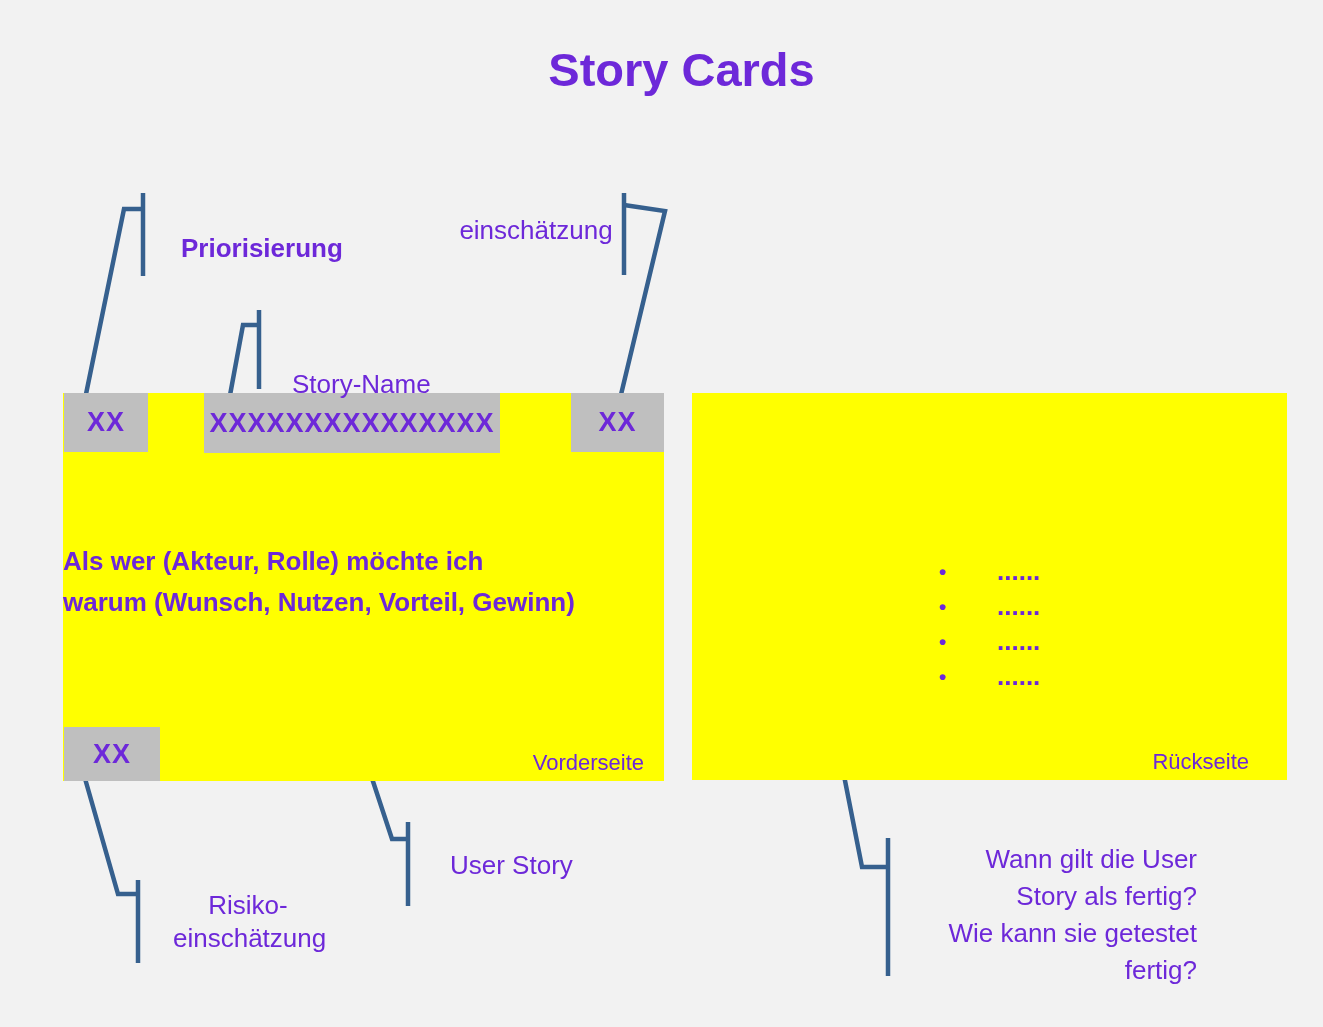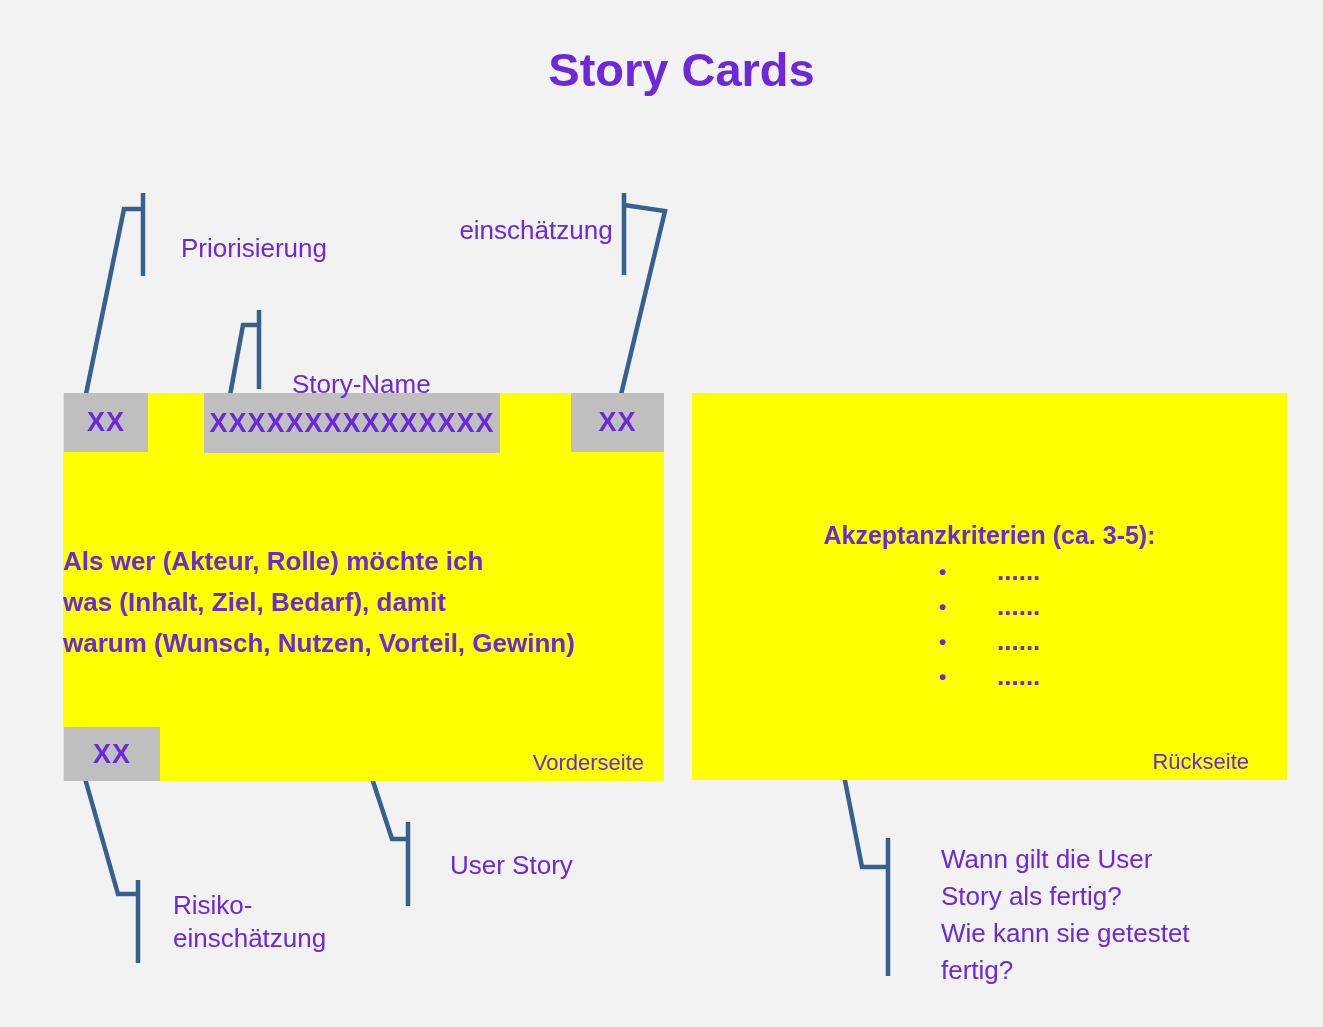--- a/index.html
+++ b/index.html
@@ -51,26 +51,26 @@
   }
   #bullet-list{left:247px;top:161px;}
   .bullet-row{
     height:35px;display:flex;align-items:center;
     font-weight:bold;
   }
   .bullet-marker{font-size:21px;width:14px;}
   .bullet-text{font-size:26px;margin-left:44px;letter-spacing:0px;}
   
   .note{font-size:26px;}
-  #note-priorisierung{left:181px;top:233px;}
+  #note-priorisierung{left:181px;top:233px;font-weight:bold;}
   #note-aufwand{left:456px;top:210px;width:160px;text-align:center;line-height:40px;}
   #note-story-name{left:292px;top:369px;}
   #note-user-story{left:450px;top:850px;}
-  #note-risiko{left:173px;top:889px;width:150px;text-align:left;line-height:33px;}
-  #note-question{left:941px;top:841px;width:256px;text-align:left;line-height:37px;}
+  #note-risiko{left:173px;top:889px;width:150px;text-align:center;line-height:33px;}
+  #note-question{left:941px;top:841px;width:256px;text-align:right;line-height:37px;}
   
   #connector-layer{left:0;top:0;pointer-events:none;}
 </style>
 </head>
 <body>
 
 <div id="canvas">
 
   <div id="page-title" class="abs">Story Cards</div>
 
@@ -104,29 +104,27 @@
   </svg>
 
   <div id="card-front" class="abs card">
     <div id="slot-priority" class="slot">XX</div>
     <div id="slot-story-name" class="slot">XXXXXXXXXXXXXXX</div>
     <div id="slot-effort" class="slot">XX</div>
     <div id="slot-risk" class="slot">XX</div>
 
     <div id="front-body" class="abs">
       <div>Als wer (Akteur, Rolle) möchte ich</div>
-      <div>was (Inhalt, Ziel, Bedarf), damit</div>
       <div>warum (Wunsch, Nutzen, Vorteil, Gewinn)</div>
     </div>
 
     <div id="front-side-label" class="abs side-label">Vorderseite</div>
   </div>
 
   <div id="card-back" class="abs card">
-    <div id="back-heading" class="abs">Akzeptanzkriterien (ca. 3-5):</div>
 
     <div id="bullet-list" class="abs">
       <div class="bullet-row">
         <span class="bullet-marker">•</span>
         <span class="bullet-text">......</span>
       </div>
       <div class="bullet-row">
         <span class="bullet-marker">•</span>
         <span class="bullet-text">......</span>
       </div>

